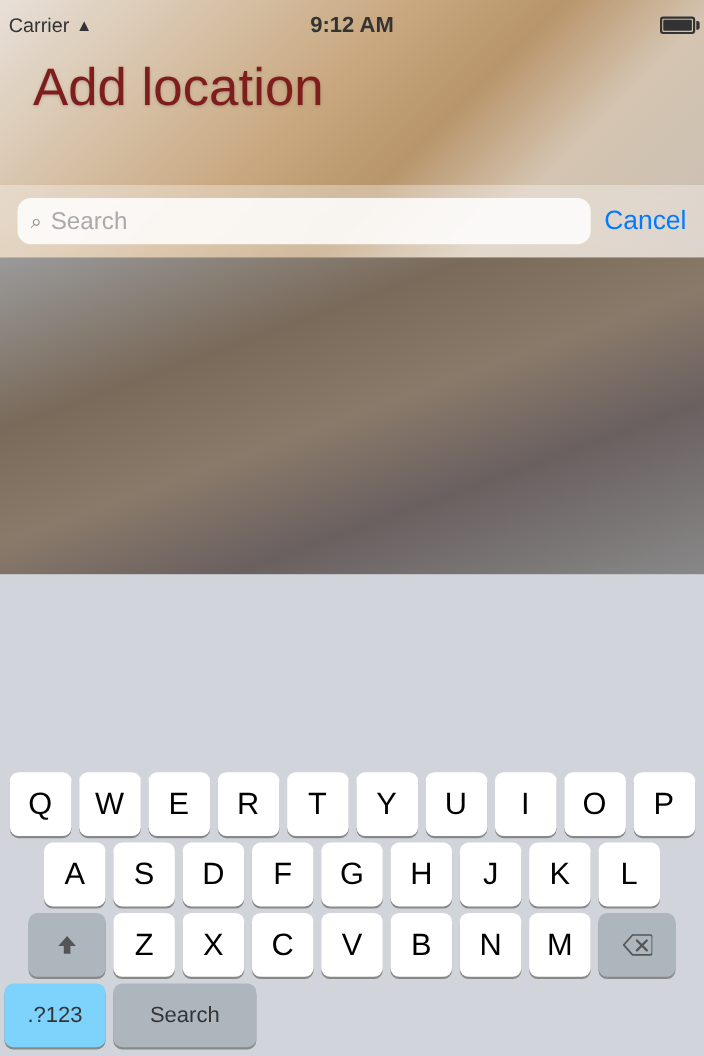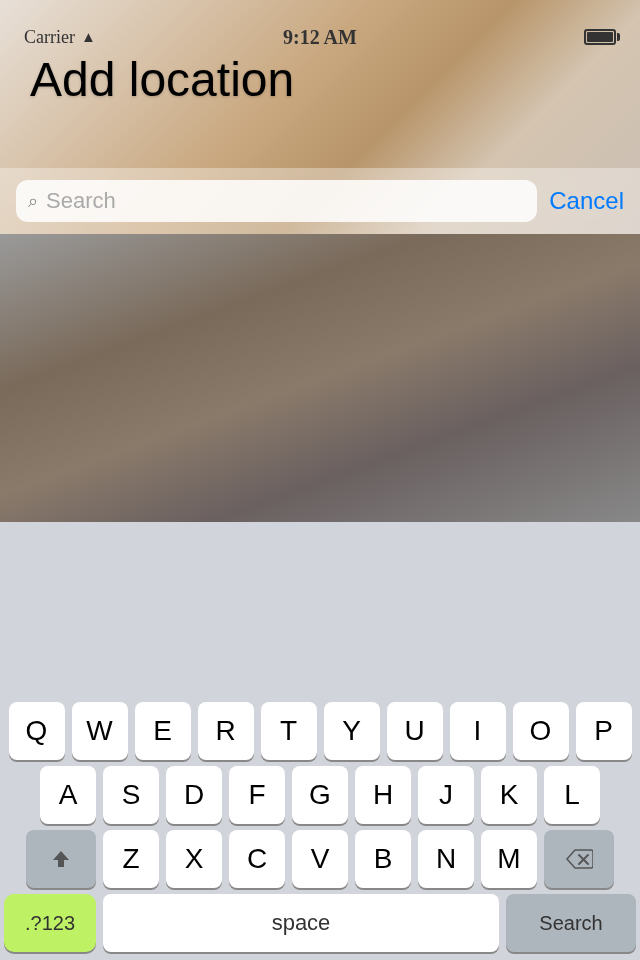--- a/index.html
+++ b/index.html
@@ -13,26 +13,25 @@
     }
 
     
     .status-bar {
       width: 100%;
       height: 42px;
       background: transparent;
       display: flex;
       align-items: center;
       justify-content: space-between;
-      padding: 0 24px;
-      position: absolute;
-      top: 16px;
+      padding: 0 8px;
+      position: absolute;
+      top: 2px;
       left: 0;
       z-index: 10;
-      font-family: Liberation Serif, serif;
     }
     .status-carrier {
       font-size: 18px;
       color: #333;
       font-weight: 500;
       display: flex;
       align-items: center;
       gap: 6px;
     }
     .status-time {
@@ -86,21 +85,21 @@
       z-index: 1;
     }
 
     
     .page-title {
       position: absolute;
       top: 52px;
       left: 30px;
       font-size: 48px;
       font-weight: 300;
-      color: #000000;
+      color: #7f1d1d;
       text-shadow: 0 1px 3px rgba(0,0,0,0.2);
       z-index: 5;
     }
 
     
     .search-bar-area {
       position: absolute;
       top: 168px;
       left: 0;
       width: 100%;
@@ -210,24 +209,23 @@
     }
 
     .bottom-row {
       display: flex;
       padding: 6px 4px 8px 4px;
       gap: 7px;
     }
 
     .key-num {
       width: 92px;
-      background: #bef264;
+      background: #7dd3fc;
       font-size: 20px;
       color: #333;
-      border-radius: 10px;
     }
     .key-space {
       flex: 1;
       font-size: 22px;
       color: #333;
     }
     .key-search {
       width: 130px;
       background: #adb5bd;
       font-size: 20px;
@@ -306,17 +304,16 @@
       <svg width="28" height="22" viewBox="0 0 28 22" fill="none">
         <path d="M10 2H26C27.1 2 28 2.9 28 4V18C28 19.1 27.1 20 26 20H10L2 11L10 2Z" stroke="#555" stroke-width="1.5" fill="none"></path>
         <line x1="14" y1="7" x2="23" y2="16" stroke="#555" stroke-width="2" stroke-linecap="round"></line>
         <line x1="23" y1="7" x2="14" y2="16" stroke="#555" stroke-width="2" stroke-linecap="round"></line>
       </svg>
     </div>
   </div>
 
   <div class="bottom-row">
     <div class="key key-special key-num">.?123</div>
-    <div class="key key-space">space</div>
     <div class="key key-special key-search">Search</div>
   </div>
 
 </div>
 
 </body></html>

